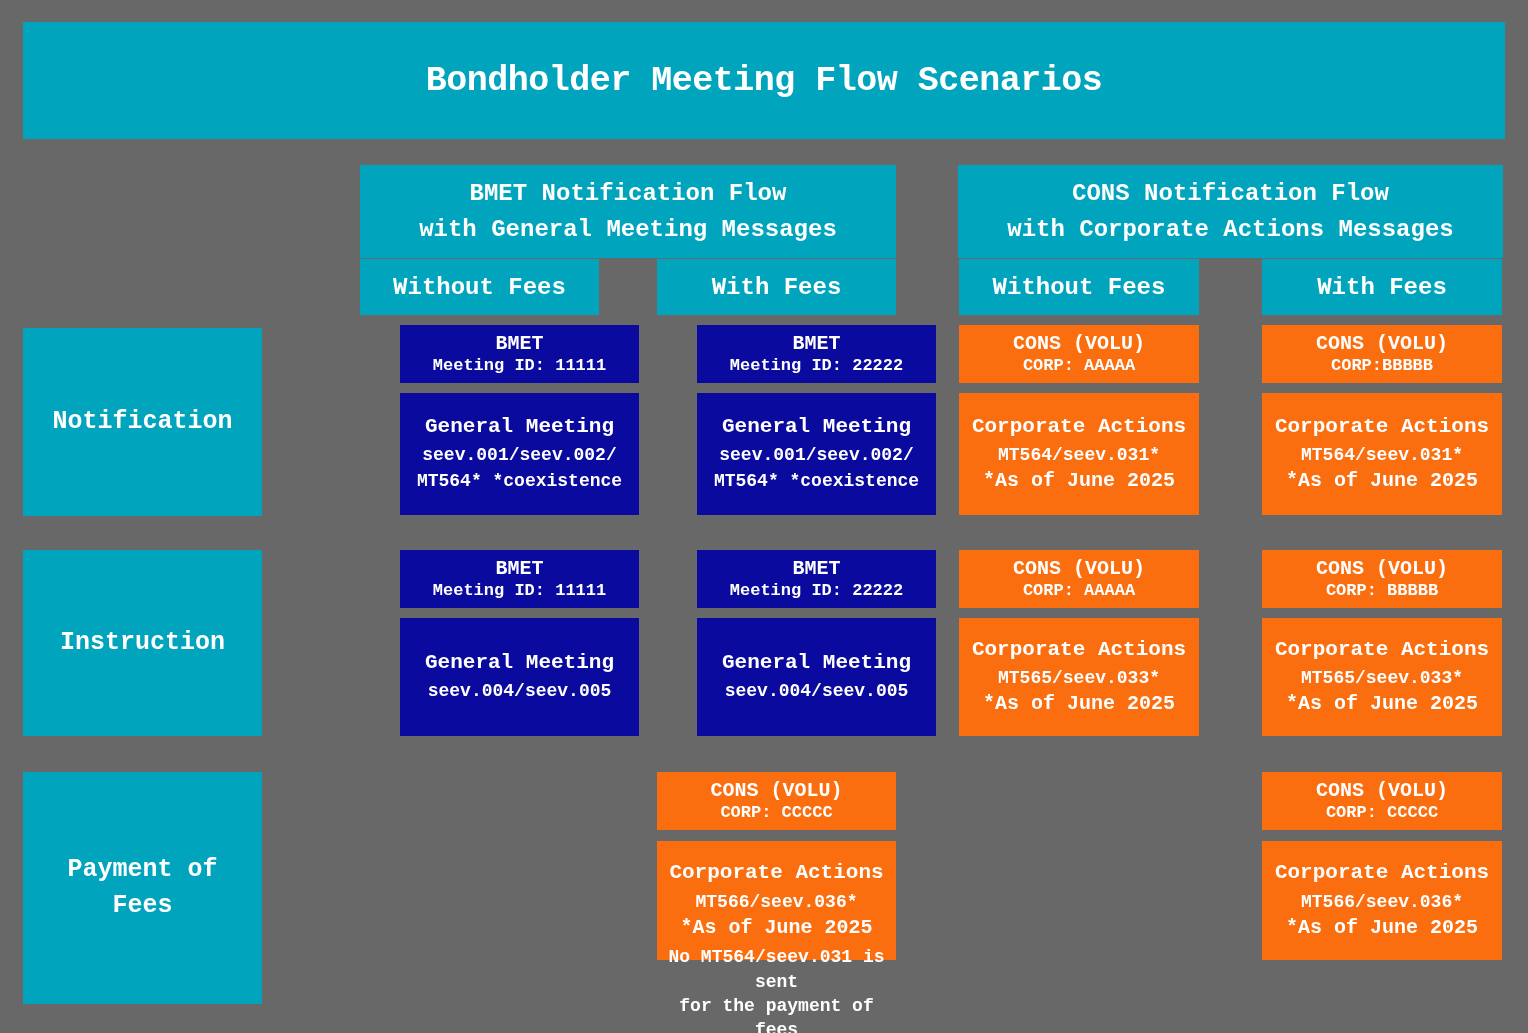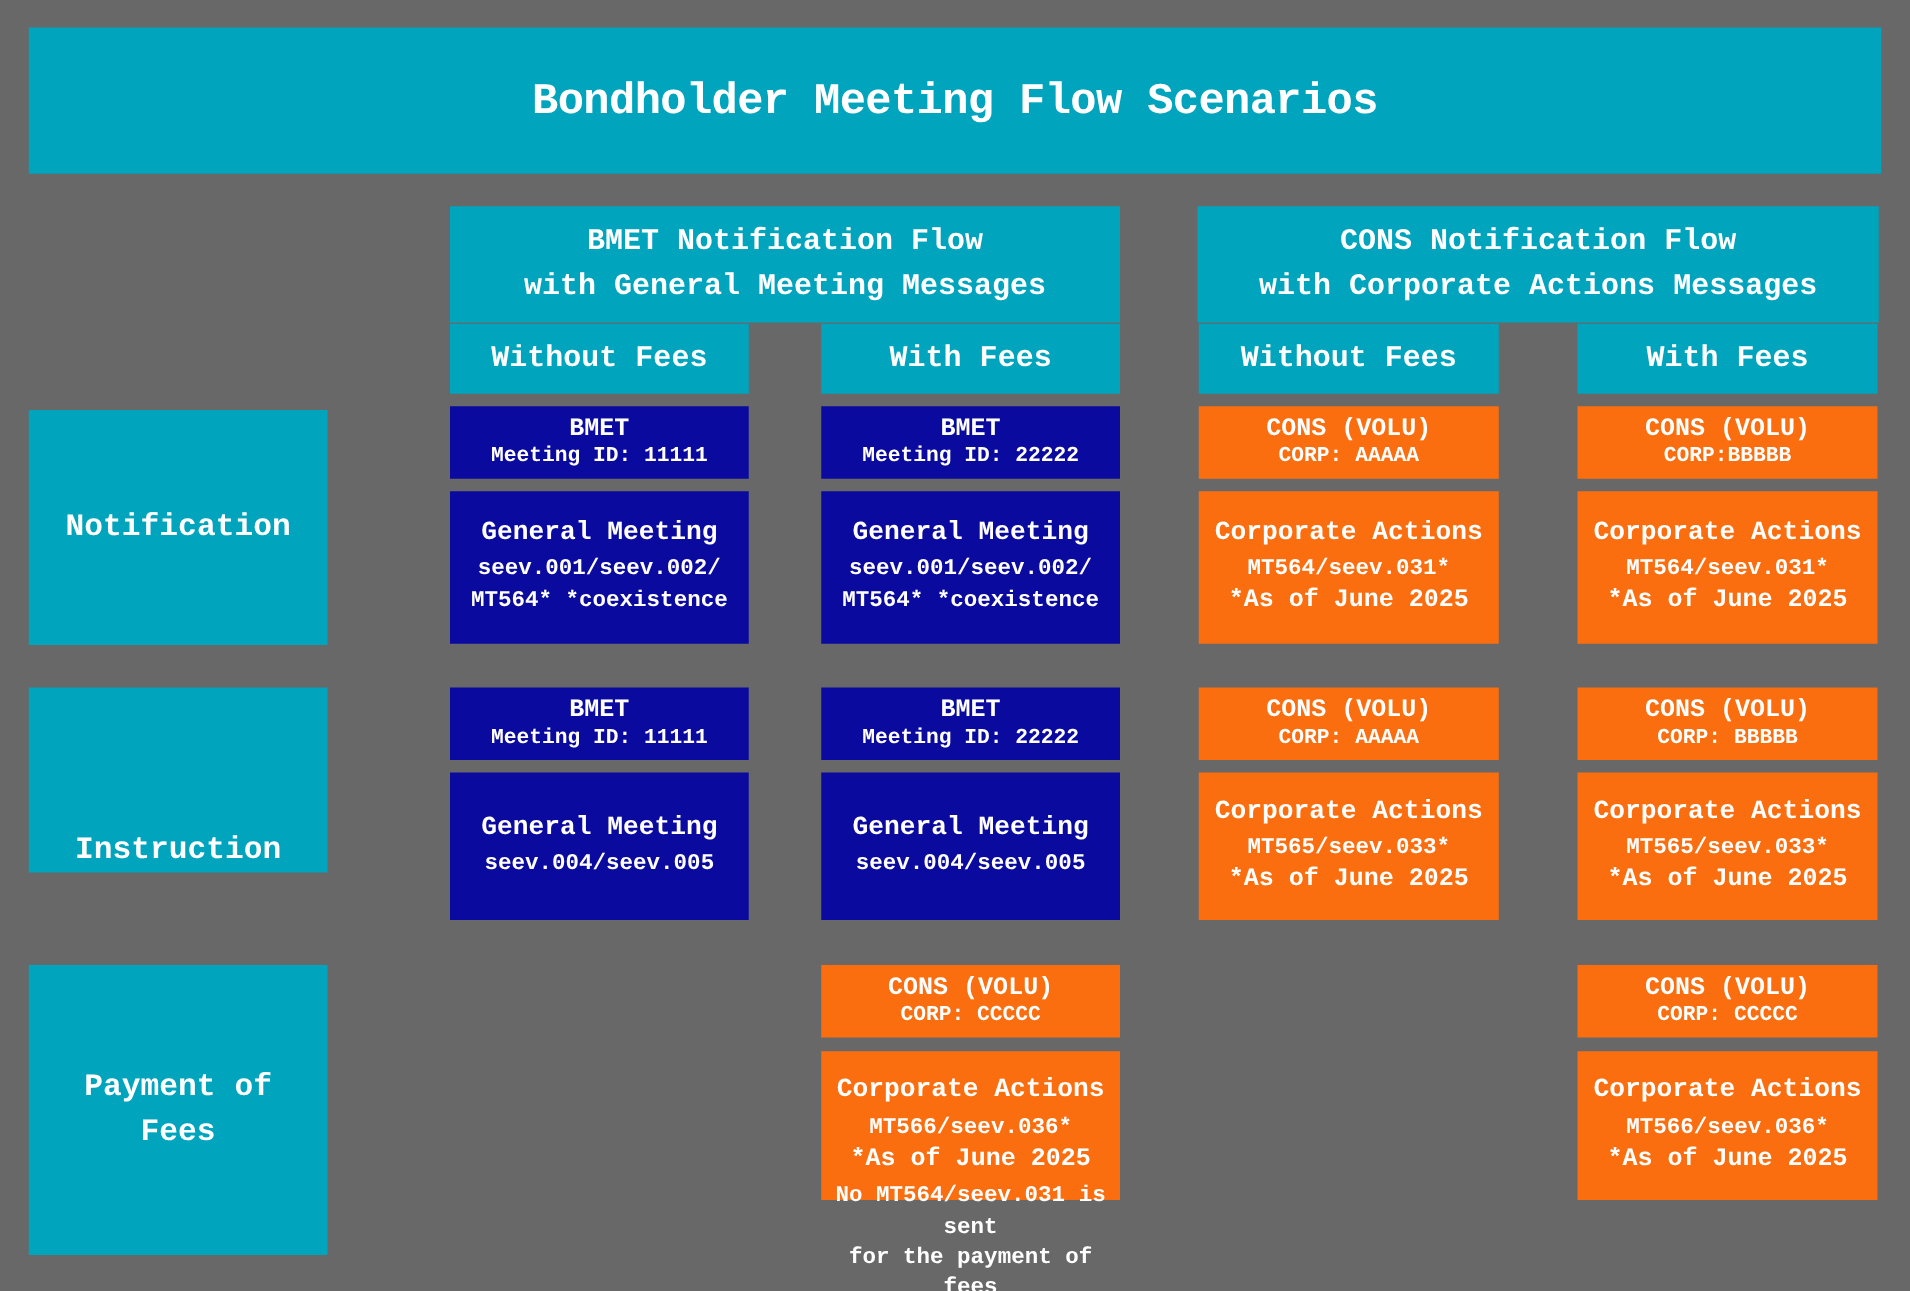--- a/index.html
+++ b/index.html
@@ -7,21 +7,21 @@
   body {
     position: relative;
     overflow: hidden;
     background: var(--background, #686868);
     font-family: "Liberation Sans", sans-serif;
     color: var(--text, #ffffff);
     font-weight: bold;
   }
   .abs { position: absolute; font-family: Liberation Mono, monospace; }
   .teal   { background: var(--teal,   #00a4bd); }
-  .navy   { background: var(--navy,   #0a0a9e); }
+  .navy   { background: var(--navy,   #0a0a9e); margin-left: 40px; }
   .orange { background: var(--orange, #fa6e0f); }
   .center {
     display: flex; flex-direction: column;
     align-items: center; justify-content: center;
     text-align: center;
   }
   .pre { white-space: pre-line; }
 
   
   .title-banner { left: 23px; top: 22px; width: 1482px; height: 117px; }
@@ -43,21 +43,21 @@
   .r1-msg  { top: 393px; height: 122px; }
   .r2-head { top: 550px; height: 58px; }
   .r2-msg  { top: 618px; height: 118px; }
   .r3-head { top: 772px; height: 58px; }
   .r3-msg  { top: 841px; height: 119px; }
   .r3-note { top: 966px; height: 56px; font-size: 18px; line-height: 1.35; justify-content: center; }
 
   
   .row-label { left: 23px; width: 239px; font-size: 25px; line-height: 1.45; }
   .label-notification { top: 328px; height: 188px; }
-  .label-instruction  { top: 550px; height: 148px; justify-content: flex-end; }
+  .label-instruction  { top: 550px; height: 186px; }
   .label-payment      { top: 772px; height: 232px; }
 
   
   .bh-t { font-size: 20px; line-height: 1.2; }
   .bh-s { font-size: 17px; line-height: 1.2; text-align: center; }
   .bt { font-size: 21px; line-height: 1.25; margin-bottom: 3px; }
   .bs { font-size: 18px; line-height: 1.4; }
   .bf { font-size: 20px; line-height: 1.3; }
 </style>
 </head>

